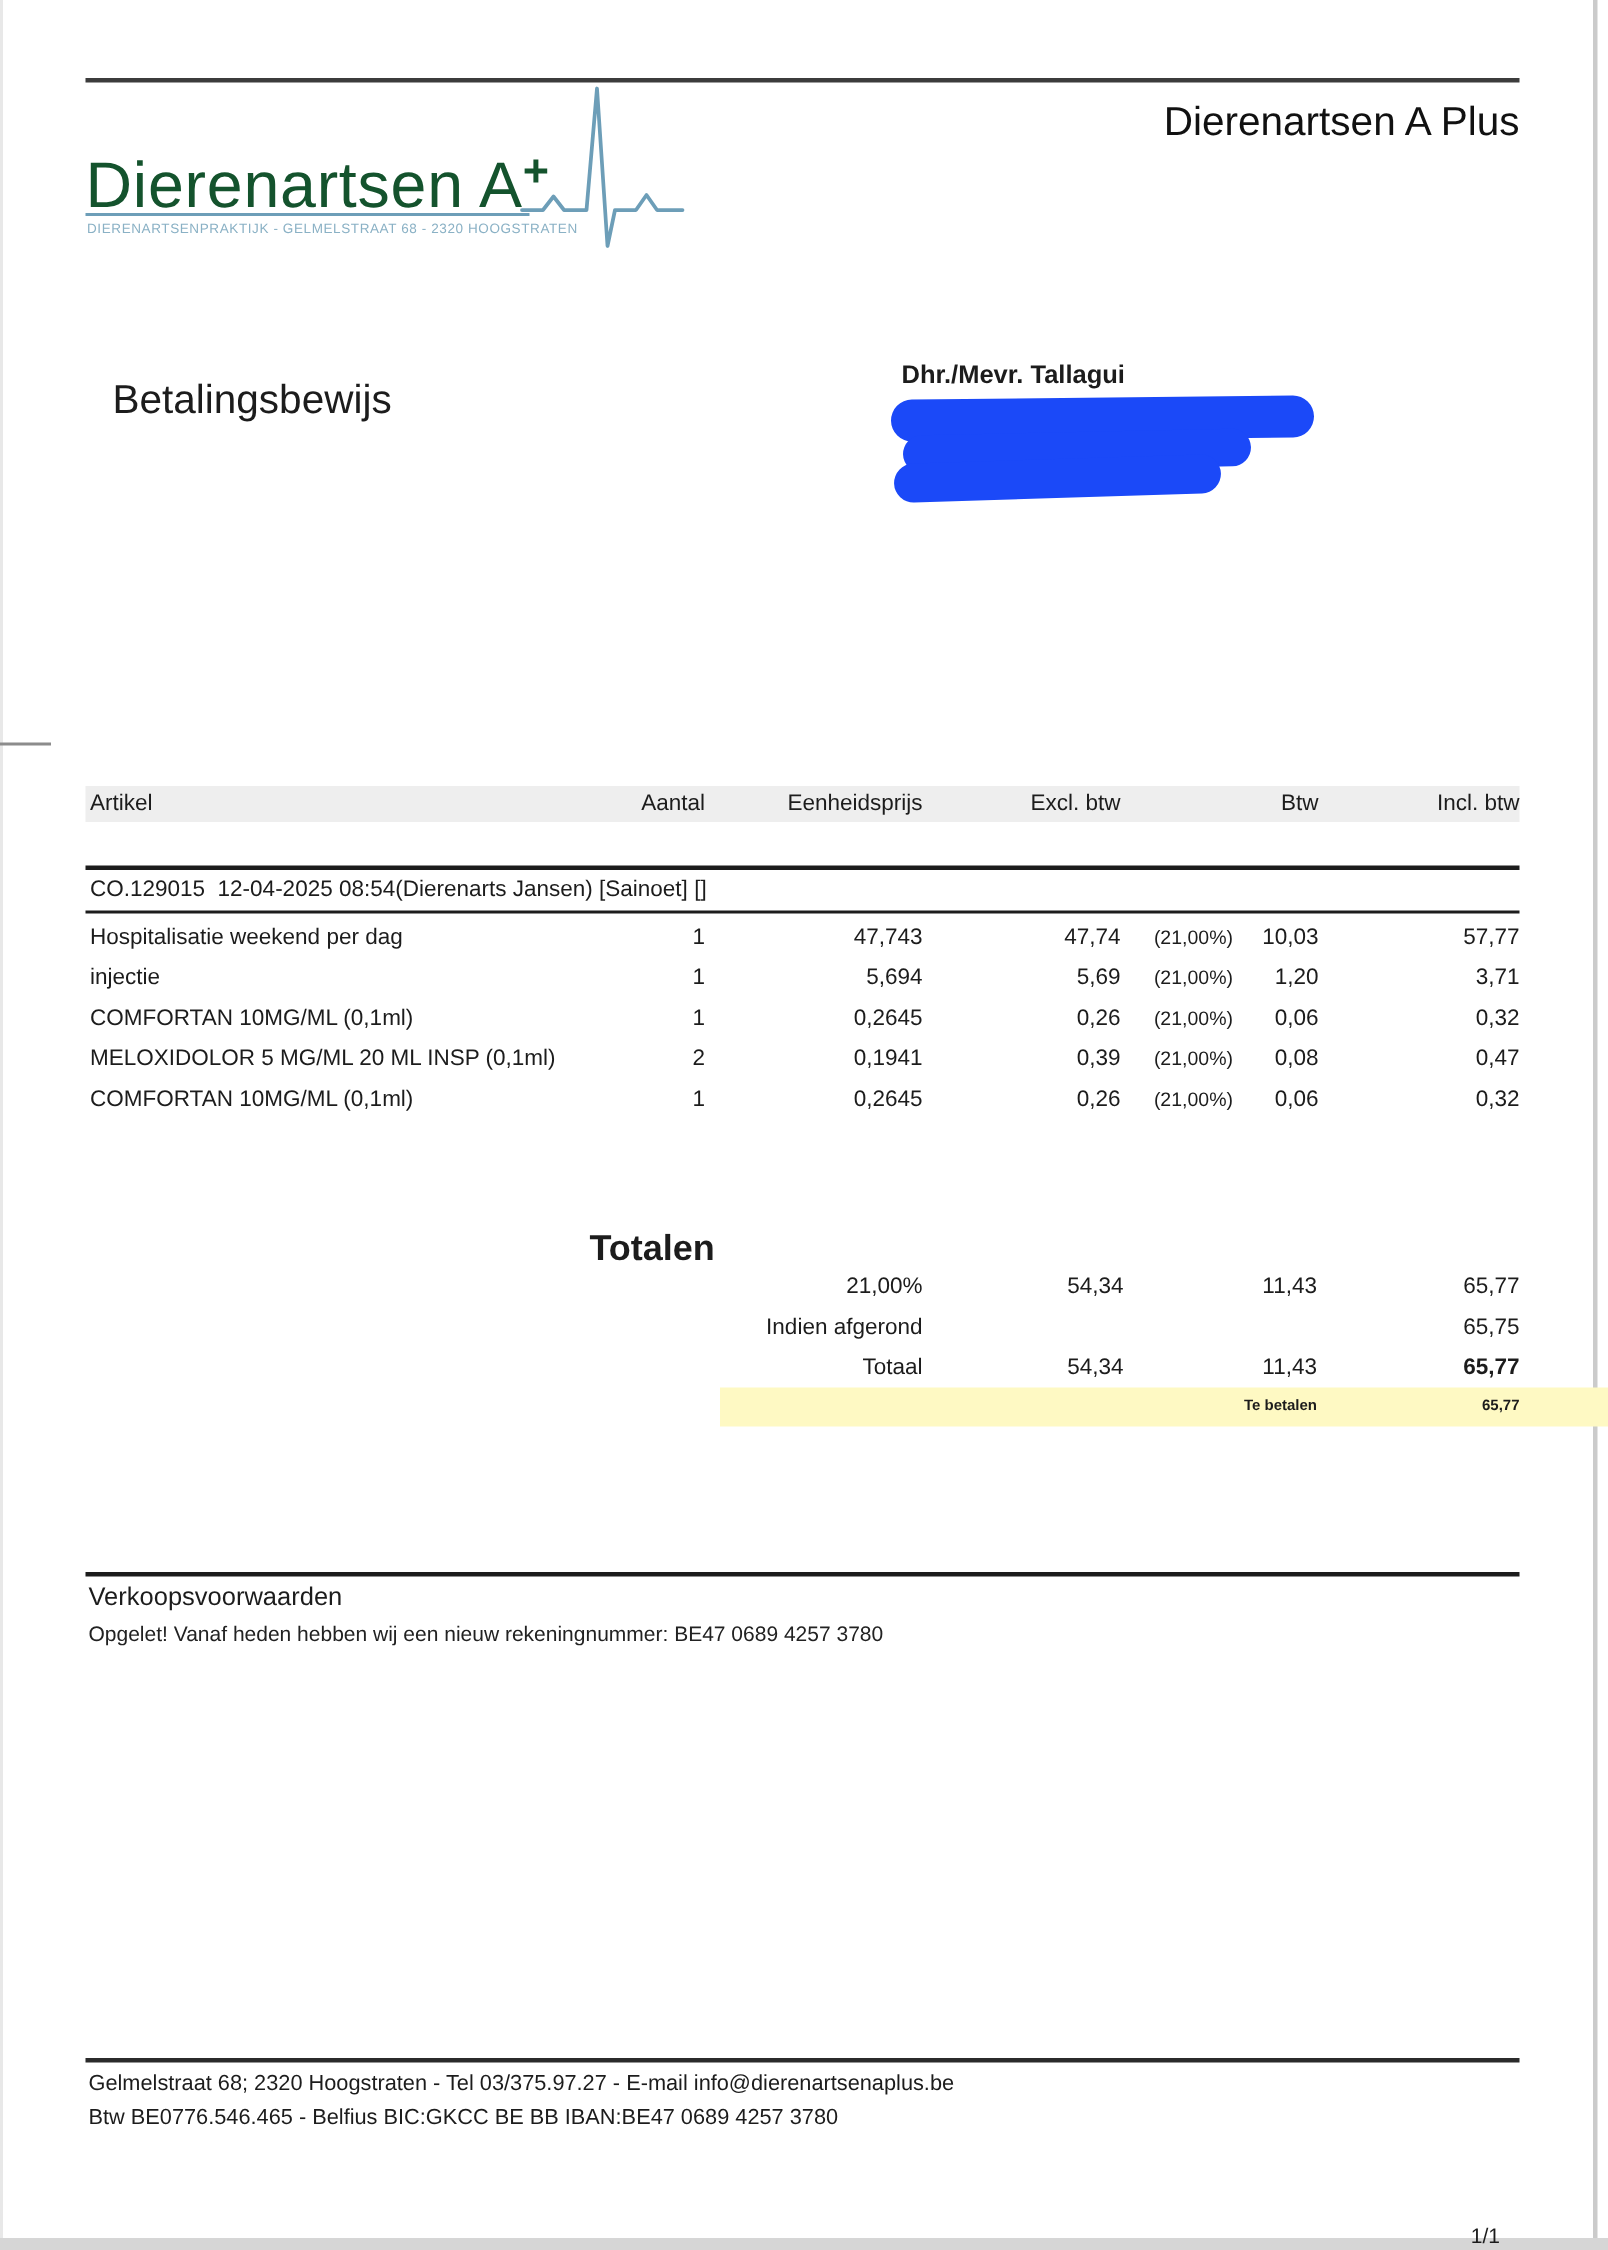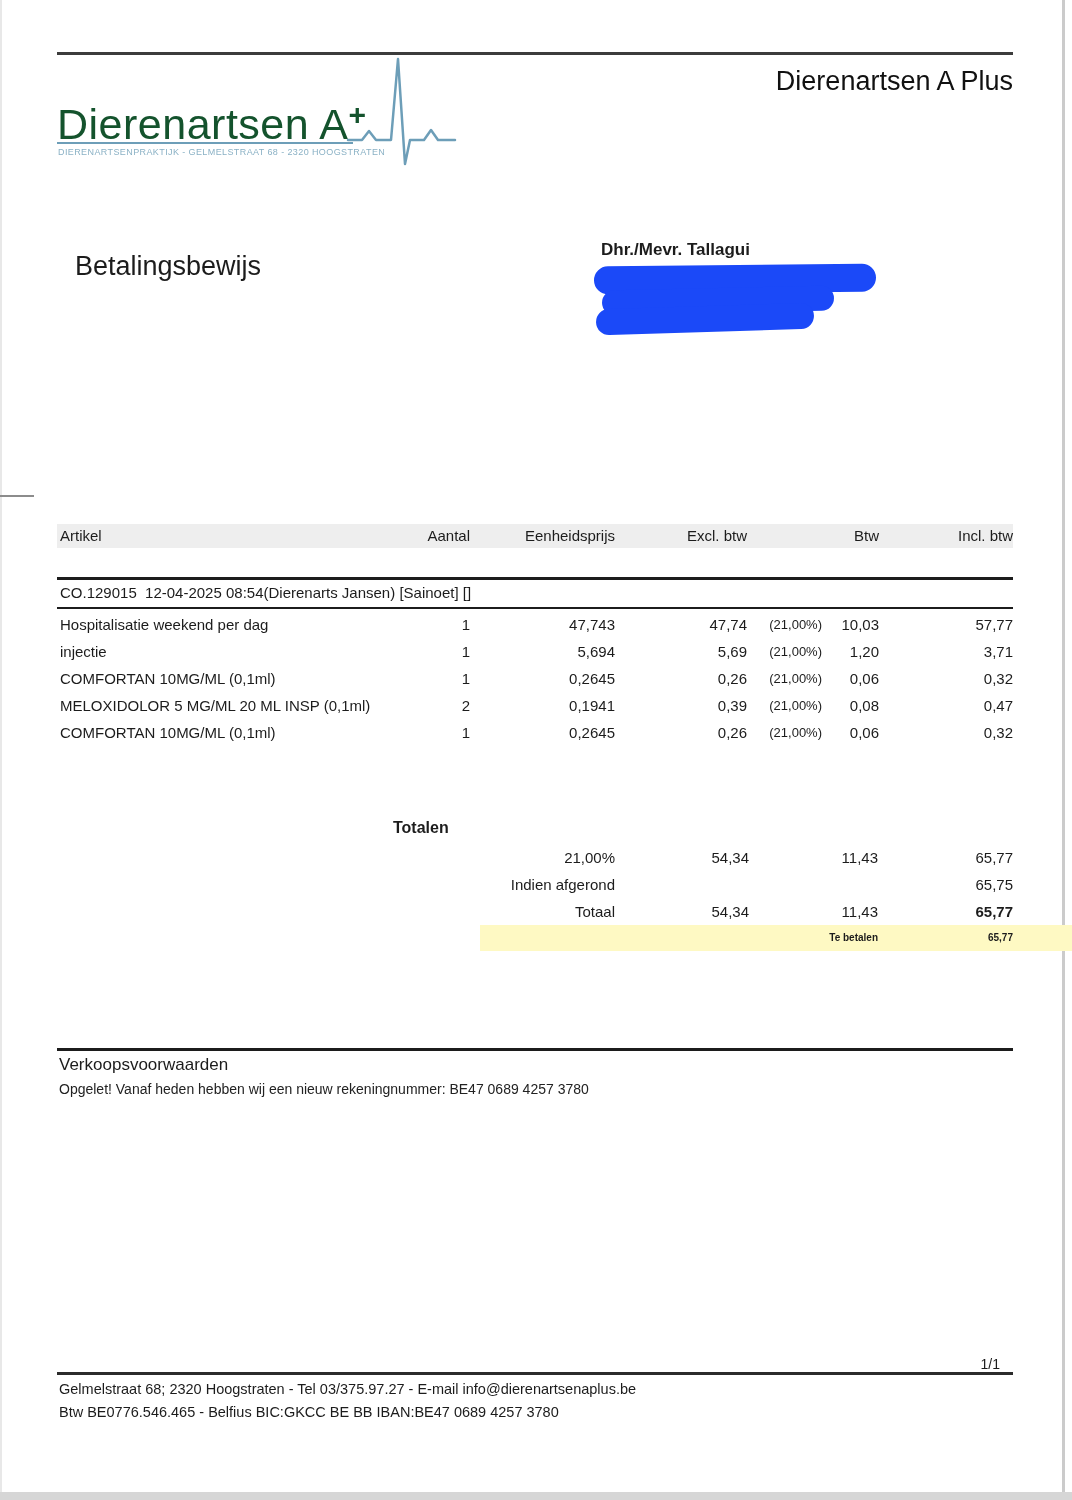--- a/index.html
+++ b/index.html
@@ -43,41 +43,41 @@
   .c-pct  { left:702px; width:63px; font-size:13px; }
   .c-btw  { left:694px; width:128px; }
   .c-incl { left:826px; width:130px; }
   .group-rule-top    { left:57px; top:577px; width:956px; height:3px; background:#1c1c1c; }
   .group-text { left:60px; top:582px; font-size:15px; line-height:22px; white-space:pre; }
   .group-rule-bottom { left:57px; top:607px; width:956px; height:2px; background:#1c1c1c; }
   .items-rows { left:57px; top:611px; width:956px; }
   .item-row { position:relative; height:27px; font-size:15px; line-height:27px; }
 
   
-  .totalen-label { left:393px; top:819px; font-size:16px; font-weight:bold; }
+  .totalen-label { left:393px; top:819px; font-size:24px; font-weight:bold; }
   .totals-head { left:480px; top:818px; width:533px; height:25px; background:#eeeeee; font-size:15px; line-height:25px; }
   .t-c1 { left:0;     width:135px; }
   .t-c2 { left:139px; width:130px; }
   .t-c3 { left:268px; width:130px; }
   .t-c4 { left:403px; width:130px; }
   .totals-rows { left:480px; top:844px; width:533px; }
   .totals-row { position:relative; height:27px; font-size:15px; line-height:27px; }
   .tebetalen-band { left:480px; top:925px; width:613px; height:26px; background:#fef9c3; font-size:10px; line-height:26px; }
   .bold { font-weight:bold; }
 
   
   .terms-rule { left:57px; top:1048px; width:956px; height:3px; background:#1c1c1c; }
   .terms-heading { left:59px; top:1055px; font-size:17px; }
   .terms-note { left:59px; top:1081px; font-size:14px; color:#222; }
 
   
   .footer-rule { left:57px; top:1372px; width:956px; height:3px; background:#2b2b2b; }
   .footer-line1 { left:59px; top:1381px; font-size:14.5px; }
   .footer-line2 { left:59px; top:1404px; font-size:14.5px; }
-  .page-number { left:860px; top:1356px; width:140px; text-align:right; font-size:14px; }
+  .page-number { left:860px; top:1482px; width:140px; text-align:right; font-size:14px; }
 </style>
 </head>
 <body>
 
 <div class="page">
 
   <div class="abs edge-left"></div>
   <div class="abs edge-right"></div>
   <div class="abs edge-bottom"></div>
   <div class="abs fold-mark"></div>

